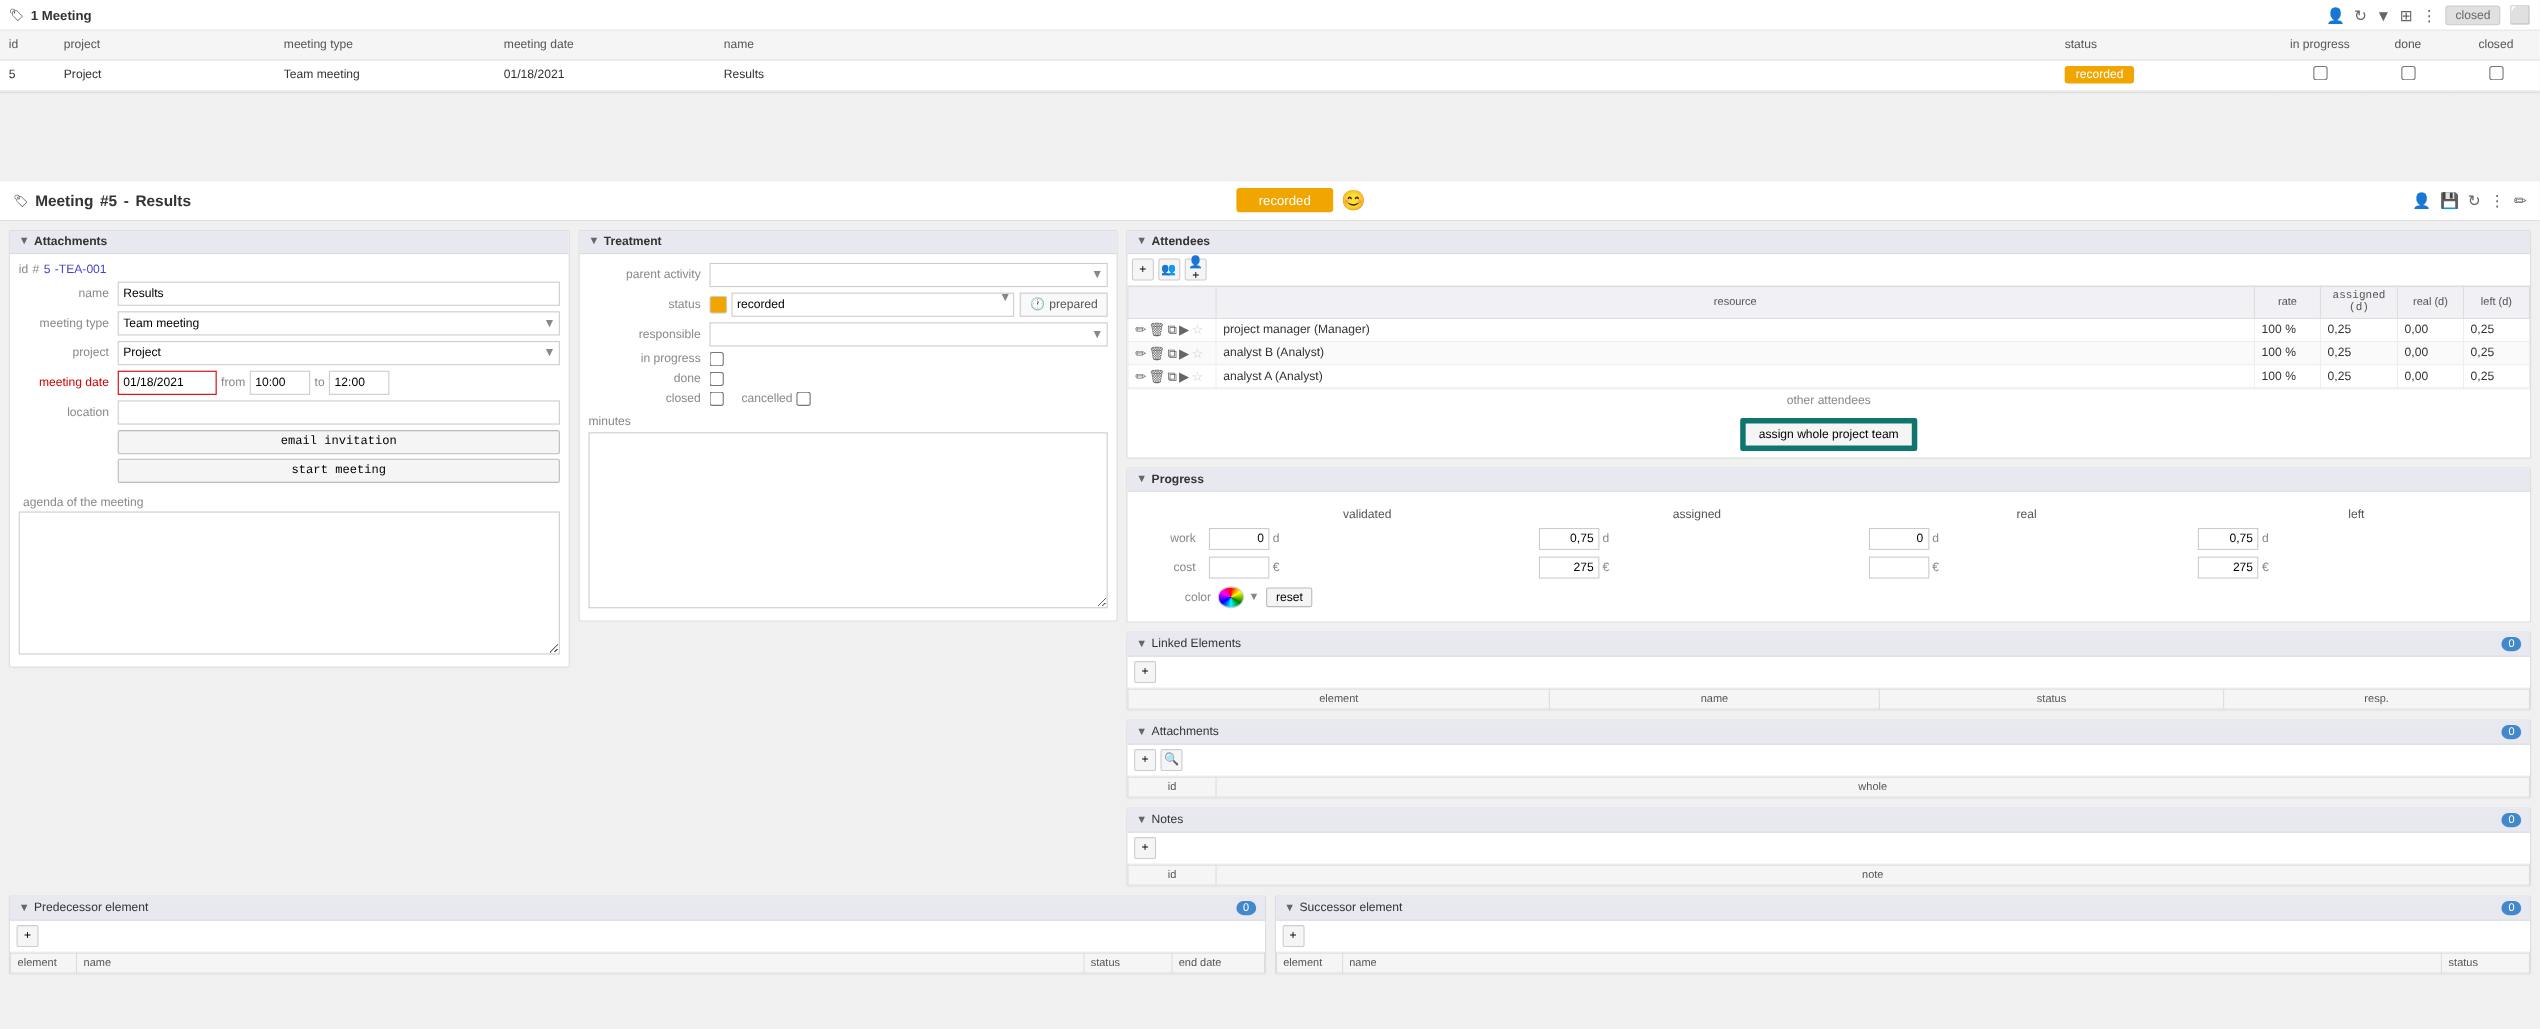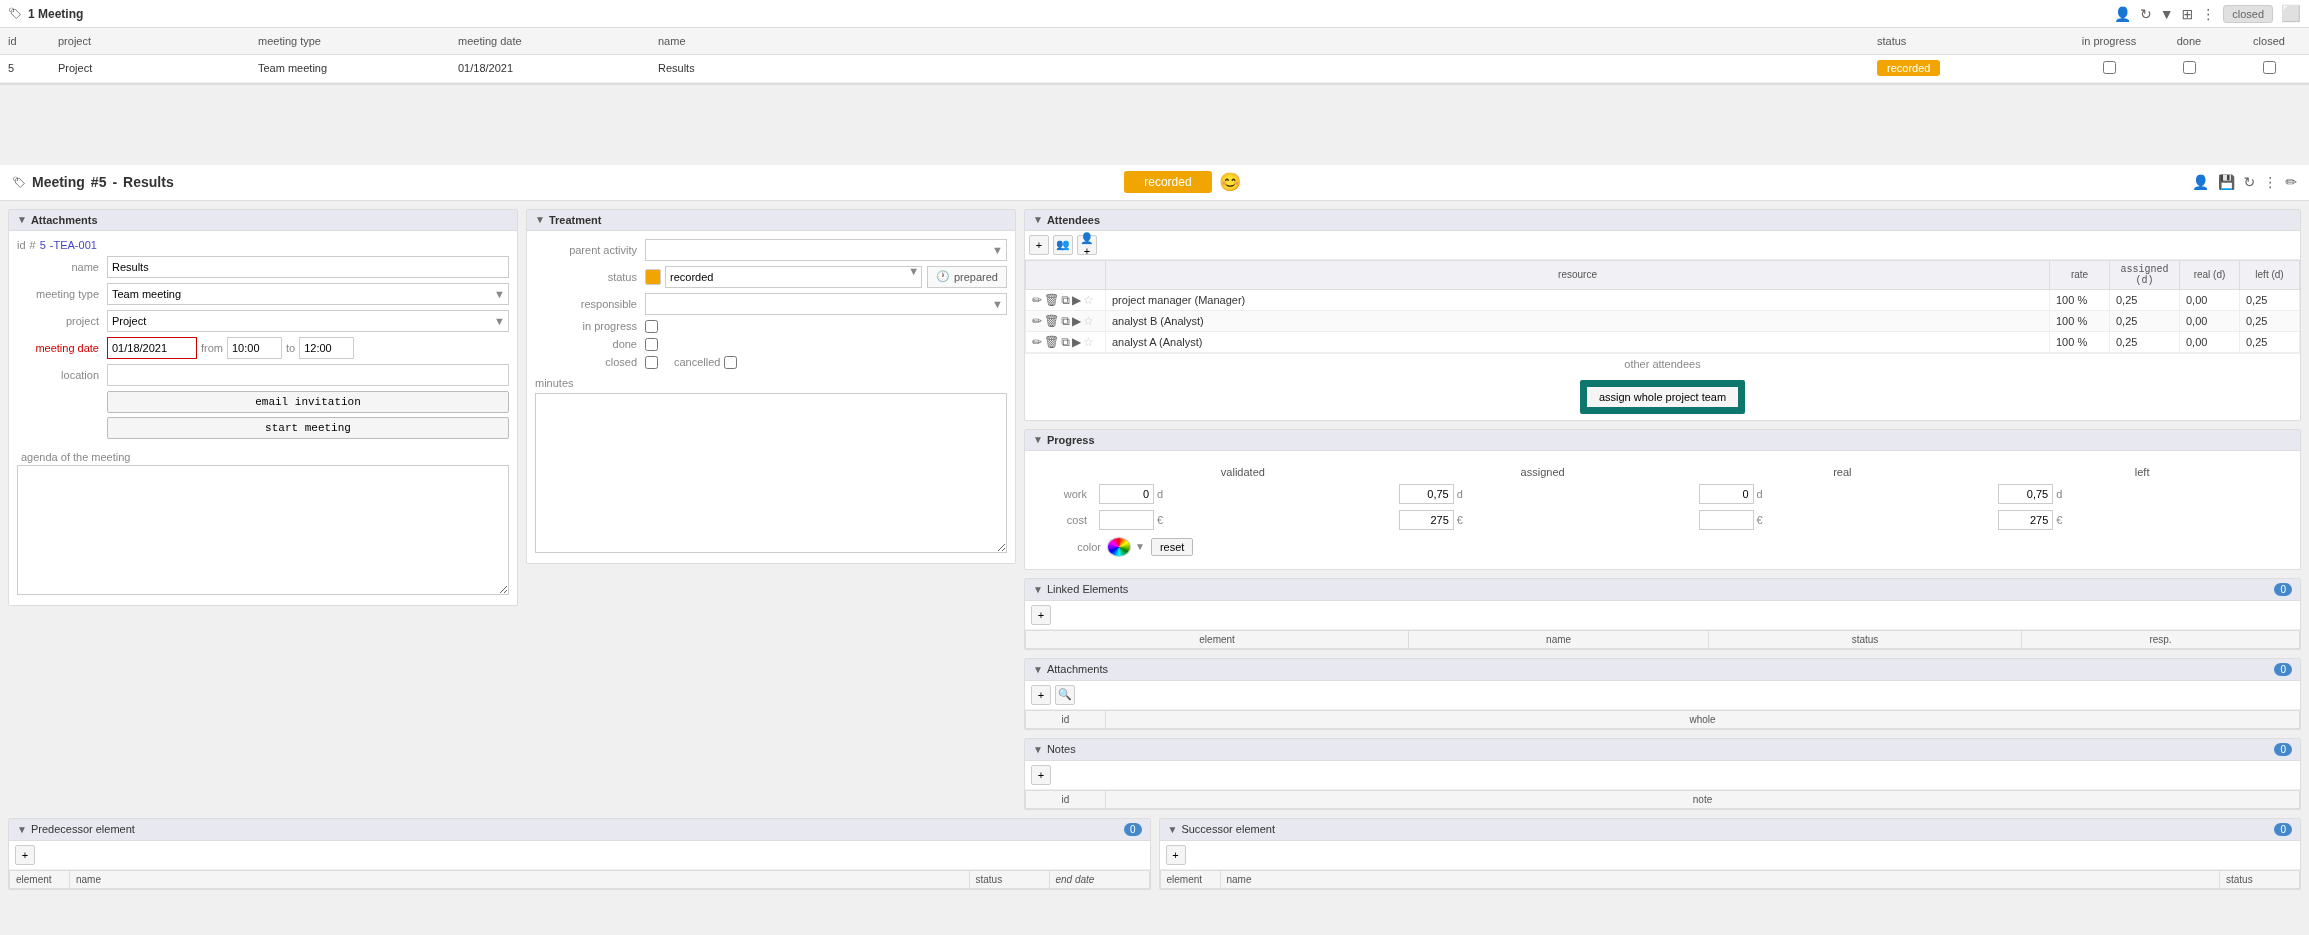--- a/index.html
+++ b/index.html
@@ -238,21 +238,21 @@
     .attendees-table td { padding: 3px 6px; border: 1px solid #eee; font-size: 11px; vertical-align: middle; }
     .attendees-table tr:nth-child(even) { background: #fafafa; }
 
     .row-actions { display: flex; gap: 2px; }
     .star-icon { color: #ccc; font-size: 12px; cursor: pointer; }
 
     .other-attendees-row { text-align: center; padding: 4px; color: #888; font-size: 11px; border-top: 1px solid #eee; }
     .assign-team-btn {
       display: block;
       margin: 6px auto;
-      border: 7px solid #0f766e;
+      border: 5px solid #0f766e;
       background: #f5f5f5;
       padding: 4px 12px;
       font-size: 11px;
       cursor: pointer;
       border-radius: 2px;
     }
 
     
     .progress-table { width: 100%; border-collapse: collapse; margin-top: 4px; }
     .progress-table th { text-align: center; padding: 3px 6px; color: #555; font-weight: normal; font-size: 11px; }
@@ -757,21 +757,21 @@
       <div>
         <div style="padding:4px 6px; border-bottom:1px solid #eee; display:flex; align-items:center; gap:4px;">
           <button class="icon-btn">+</button>
         </div>
         <table class="bottom-table">
           <thead>
             <tr>
               <th style="width:60px;">element</th>
               <th>name</th>
               <th style="width:80px;">status</th>
-              <th style="width:100px;font-style:italic;">end date</th>
+              <th style="width:84px;">end date</th>
             </tr>
           </thead>
           <tbody></tbody>
         </table>
       </div>
     </div>
   </div>
 
   <div class="bottom-col">
     <div class="section-box">

